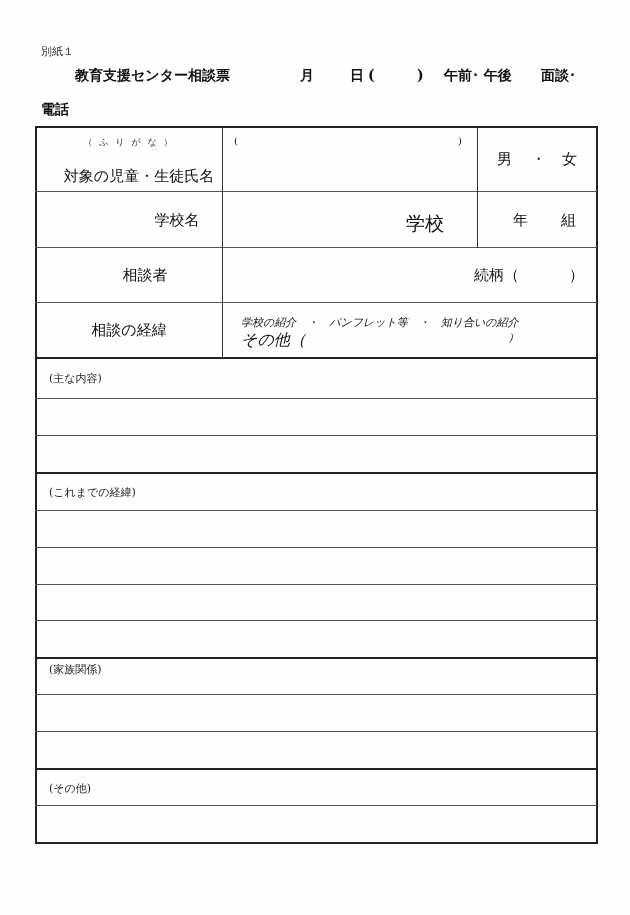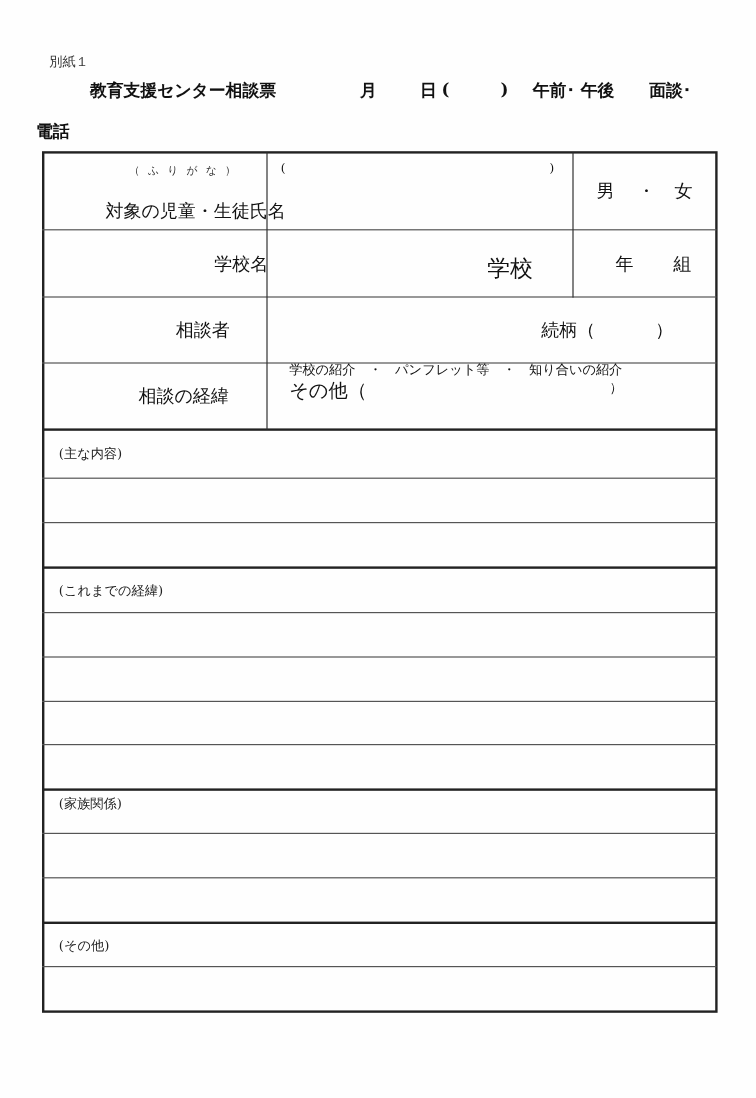--- a/index.html
+++ b/index.html
@@ -2,26 +2,26 @@
 <html><head>
 <meta charset="utf-8">
 <style>
   html, body { margin:0; padding:0; background:#fefefe; }
   body { width:630px; height:915px; position:relative; overflow:hidden;
          font-family:"DejaVu Serif","Liberation Serif",serif; color:#111; }
   .abs { position:absolute; }
   #annex { left:41px; top:44px; font-size:11px; color:#333; }
   #title-line { left:75px; top:67px; font-size:14px; font-weight:bold; white-space:nowrap; }
   #title-line span { position:absolute; white-space:nowrap; }
-  #title-wrap { left:30px; top:101px; font-size:14px; font-weight:bold; }
+  #title-wrap { left:41px; top:101px; font-size:14px; font-weight:bold; }
   .box { position:absolute; box-sizing:border-box; }
   .hline { position:absolute; left:35px; width:562px; height:1px; background:#555; }
   .hthick { position:absolute; left:35px; width:562px; height:2px; background:#222; }
   .vline { position:absolute; width:1px; background:#333; }
-  .cell-label { position:absolute; font-size:15px; text-align:center; white-space:nowrap;padding-left:24px; }
+  .cell-label { position:absolute; font-size:15px; text-align:center; white-space:nowrap; }
   .small { font-size:11px; }
   .sec { position:absolute; left:49px; font-size:11px; color:#222; }
   .rowhit { position:absolute; left:36px; width:560px; }
 </style>
 </head>
 <body>
 
 <div class="abs" id="annex">別紙１</div>
 
 <div class="abs" id="title-line">
@@ -72,27 +72,27 @@
 <div class="cell-label" style="left:37px; width:184px; top:211px;margin-left:48px;">学校名</div>
 <div class="box" style="left:223px; top:192px; width:253px; height:55px;">
   <span class="abs" style="left:183px; top:19px; font-size:19px;">学校</span>
 </div>
 <div class="box" style="left:478px; top:192px; width:118px; height:55px;">
   <span class="abs" style="left:35px; top:19px; font-size:15px;">年</span>
   <span class="abs" style="left:83px; top:19px; font-size:15px;">組</span>
 </div>
 
 <div class="cell-label" style="left:37px; width:216px; top:266px;">相談者</div>
-<div class="box" style="left:212px; top:248px; width:373px; height:54px;">
+<div class="box" style="left:235px; top:248px; width:373px; height:54px;">
   <span class="abs" style="left:239px; top:18px; font-size:15px;">続柄（</span>
   <span class="abs" style="left:334px; top:18px; font-size:15px;">）</span>
 </div>
 
 <div class="cell-label" style="left:37px; width:184px; top:321px;">相談の経緯</div>
-<div class="box" style="left:223px; top:289px; width:373px; height:54px;">
+<div class="box" style="left:223px; top:303px; width:373px; height:54px;font-style:italic;">
   <span class="abs" style="left:18px; top:12px; font-size:11px; white-space:nowrap;">学校の紹介　・　パンフレット等　・　知り合いの紹介</span>
   <span class="abs" style="left:18px; top:27px; font-size:16px;">その他（</span>
   <span class="abs" style="left:285px; top:27px; font-size:11px;">）</span>
 </div>
 
 <div class="sec" style="top:371px;">(主な内容)</div>
 <div class="rowhit" style="top:399px; height:36px;"></div>
 <div class="rowhit" style="top:436px; height:36px;"></div>
 
 <div class="sec" style="top:485px;">(これまでの経緯)</div>

